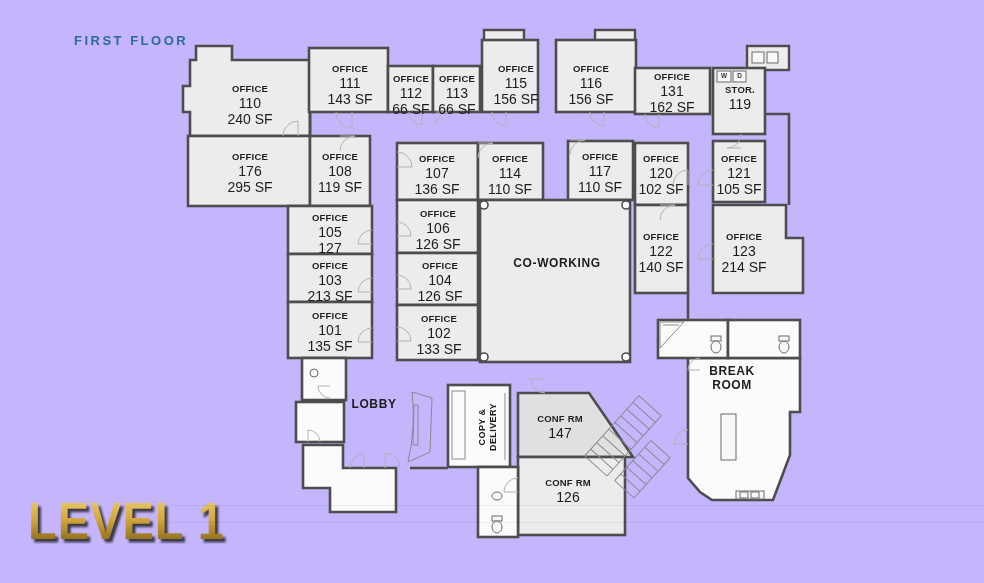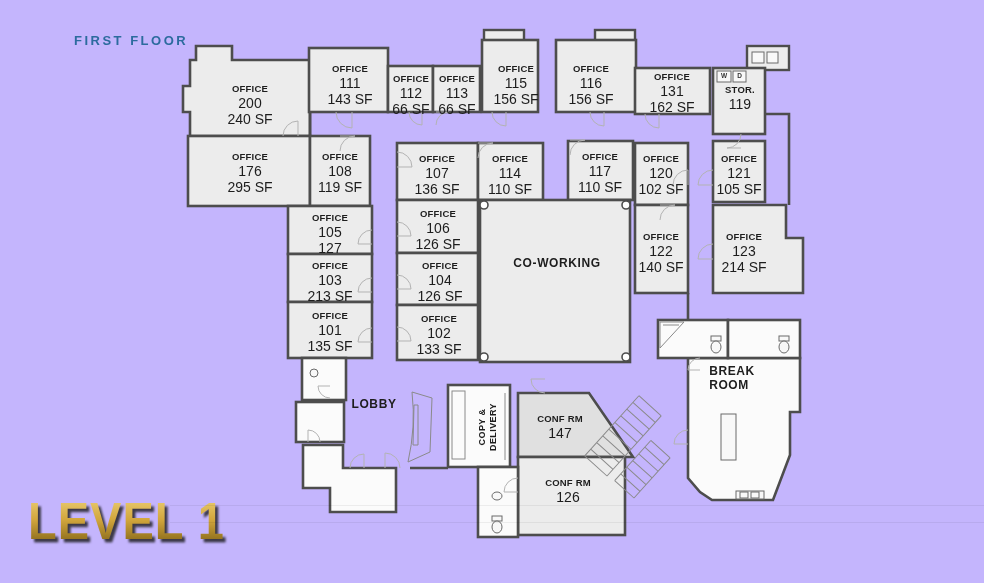--- a/index.html
+++ b/index.html
@@ -15,21 +15,21 @@
   .fix{fill:#f8f8f8;stroke:#6a6a6a;stroke-width:1;}
   .thin{fill:none;stroke:#8a8a8a;stroke-width:1;}
   .col{fill:#fff;stroke:#4d4d4d;stroke-width:1.6;}
 
   .rl{position:absolute;transform:translateX(-50%);display:flex;flex-direction:column;
       align-items:center;color:#1d1d1d;white-space:nowrap;line-height:1.12;text-align:center;}
   .rl .n{font-weight:700;font-size:9.5px;letter-spacing:.2px;}
   .rl .d{font-size:14px;margin-top:1px;}
   .big{position:absolute;transform:translateX(-50%);font-weight:700;font-size:12px;
        letter-spacing:.6px;color:#1d1d1d;white-space:nowrap;}
-  .two{line-height:1.2;}
+  .two{line-height:1.2;text-align:center;}
   .copy-label{position:absolute;left:488px;top:427px;transform:translate(-50%,-50%) rotate(-90deg);
        font-weight:700;font-size:9px;letter-spacing:.4px;color:#1d1d1d;text-align:center;line-height:1.25;white-space:nowrap;}
   .wd{position:absolute;font-size:6.5px;font-weight:700;color:#333;text-align:center;}
 
   .floor-title{position:absolute;left:74px;top:33px;color:#2c6b9e;font-weight:700;
        font-size:13px;letter-spacing:2.5px;}
   .level-title{position:absolute;left:28px;top:490px;font-size:47px;font-weight:800;
        letter-spacing:1px;transform:scaleY(1.12);transform-origin:left top;color:#b8902c;
        filter:drop-shadow(3px 3px 1px rgba(25,25,25,.8));}
   @supports ((-webkit-background-clip:text) or (background-clip:text)){
@@ -177,21 +177,21 @@
     </g>
   </svg>
 
   <div class="floor-title">FIRST FLOOR</div>
   <div class="level-title">LEVEL 1</div>
   <div class="faint" style="left:170px;top:505px;width:814px;"></div>
   <div class="faint" style="left:170px;top:522px;width:814px;"></div>
 
   <div class="rl" style="left:250px;top:84px">
       <span class="n">OFFICE</span>
-      <span class="d">200</span>
+      <span class="d">110</span>
       <span class="d">240 SF</span>
     </div>
   <div class="rl" style="left:350px;top:64px">
       <span class="n">OFFICE</span>
       <span class="d">111</span>
       <span class="d">143 SF</span>
     </div>
   <div class="rl" style="left:411px;top:74px">
       <span class="n">OFFICE</span>
       <span class="d">112</span>

